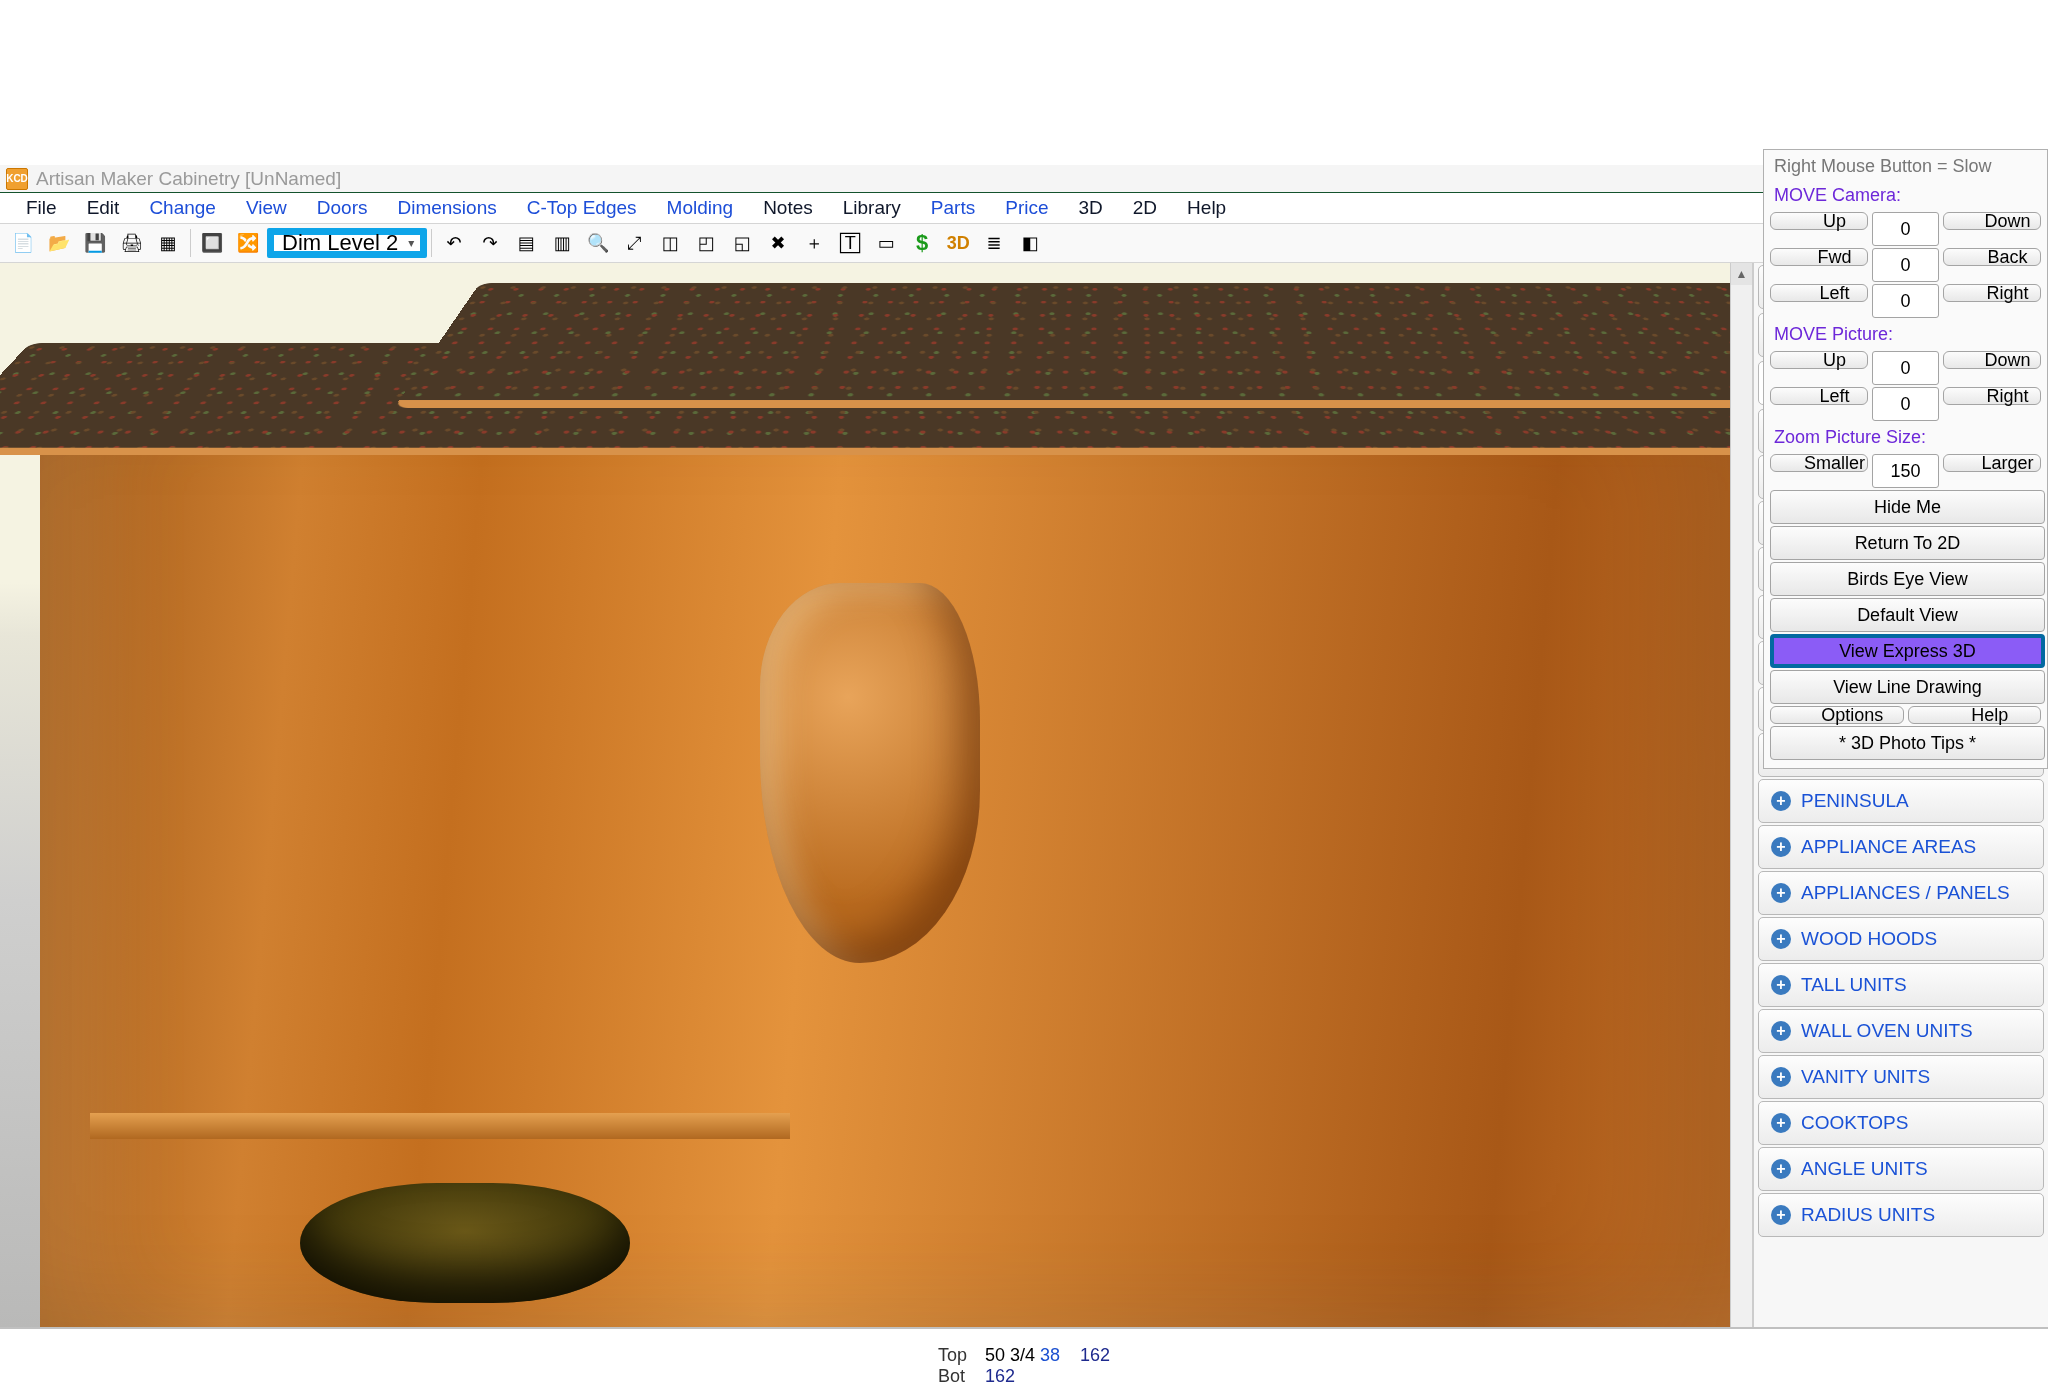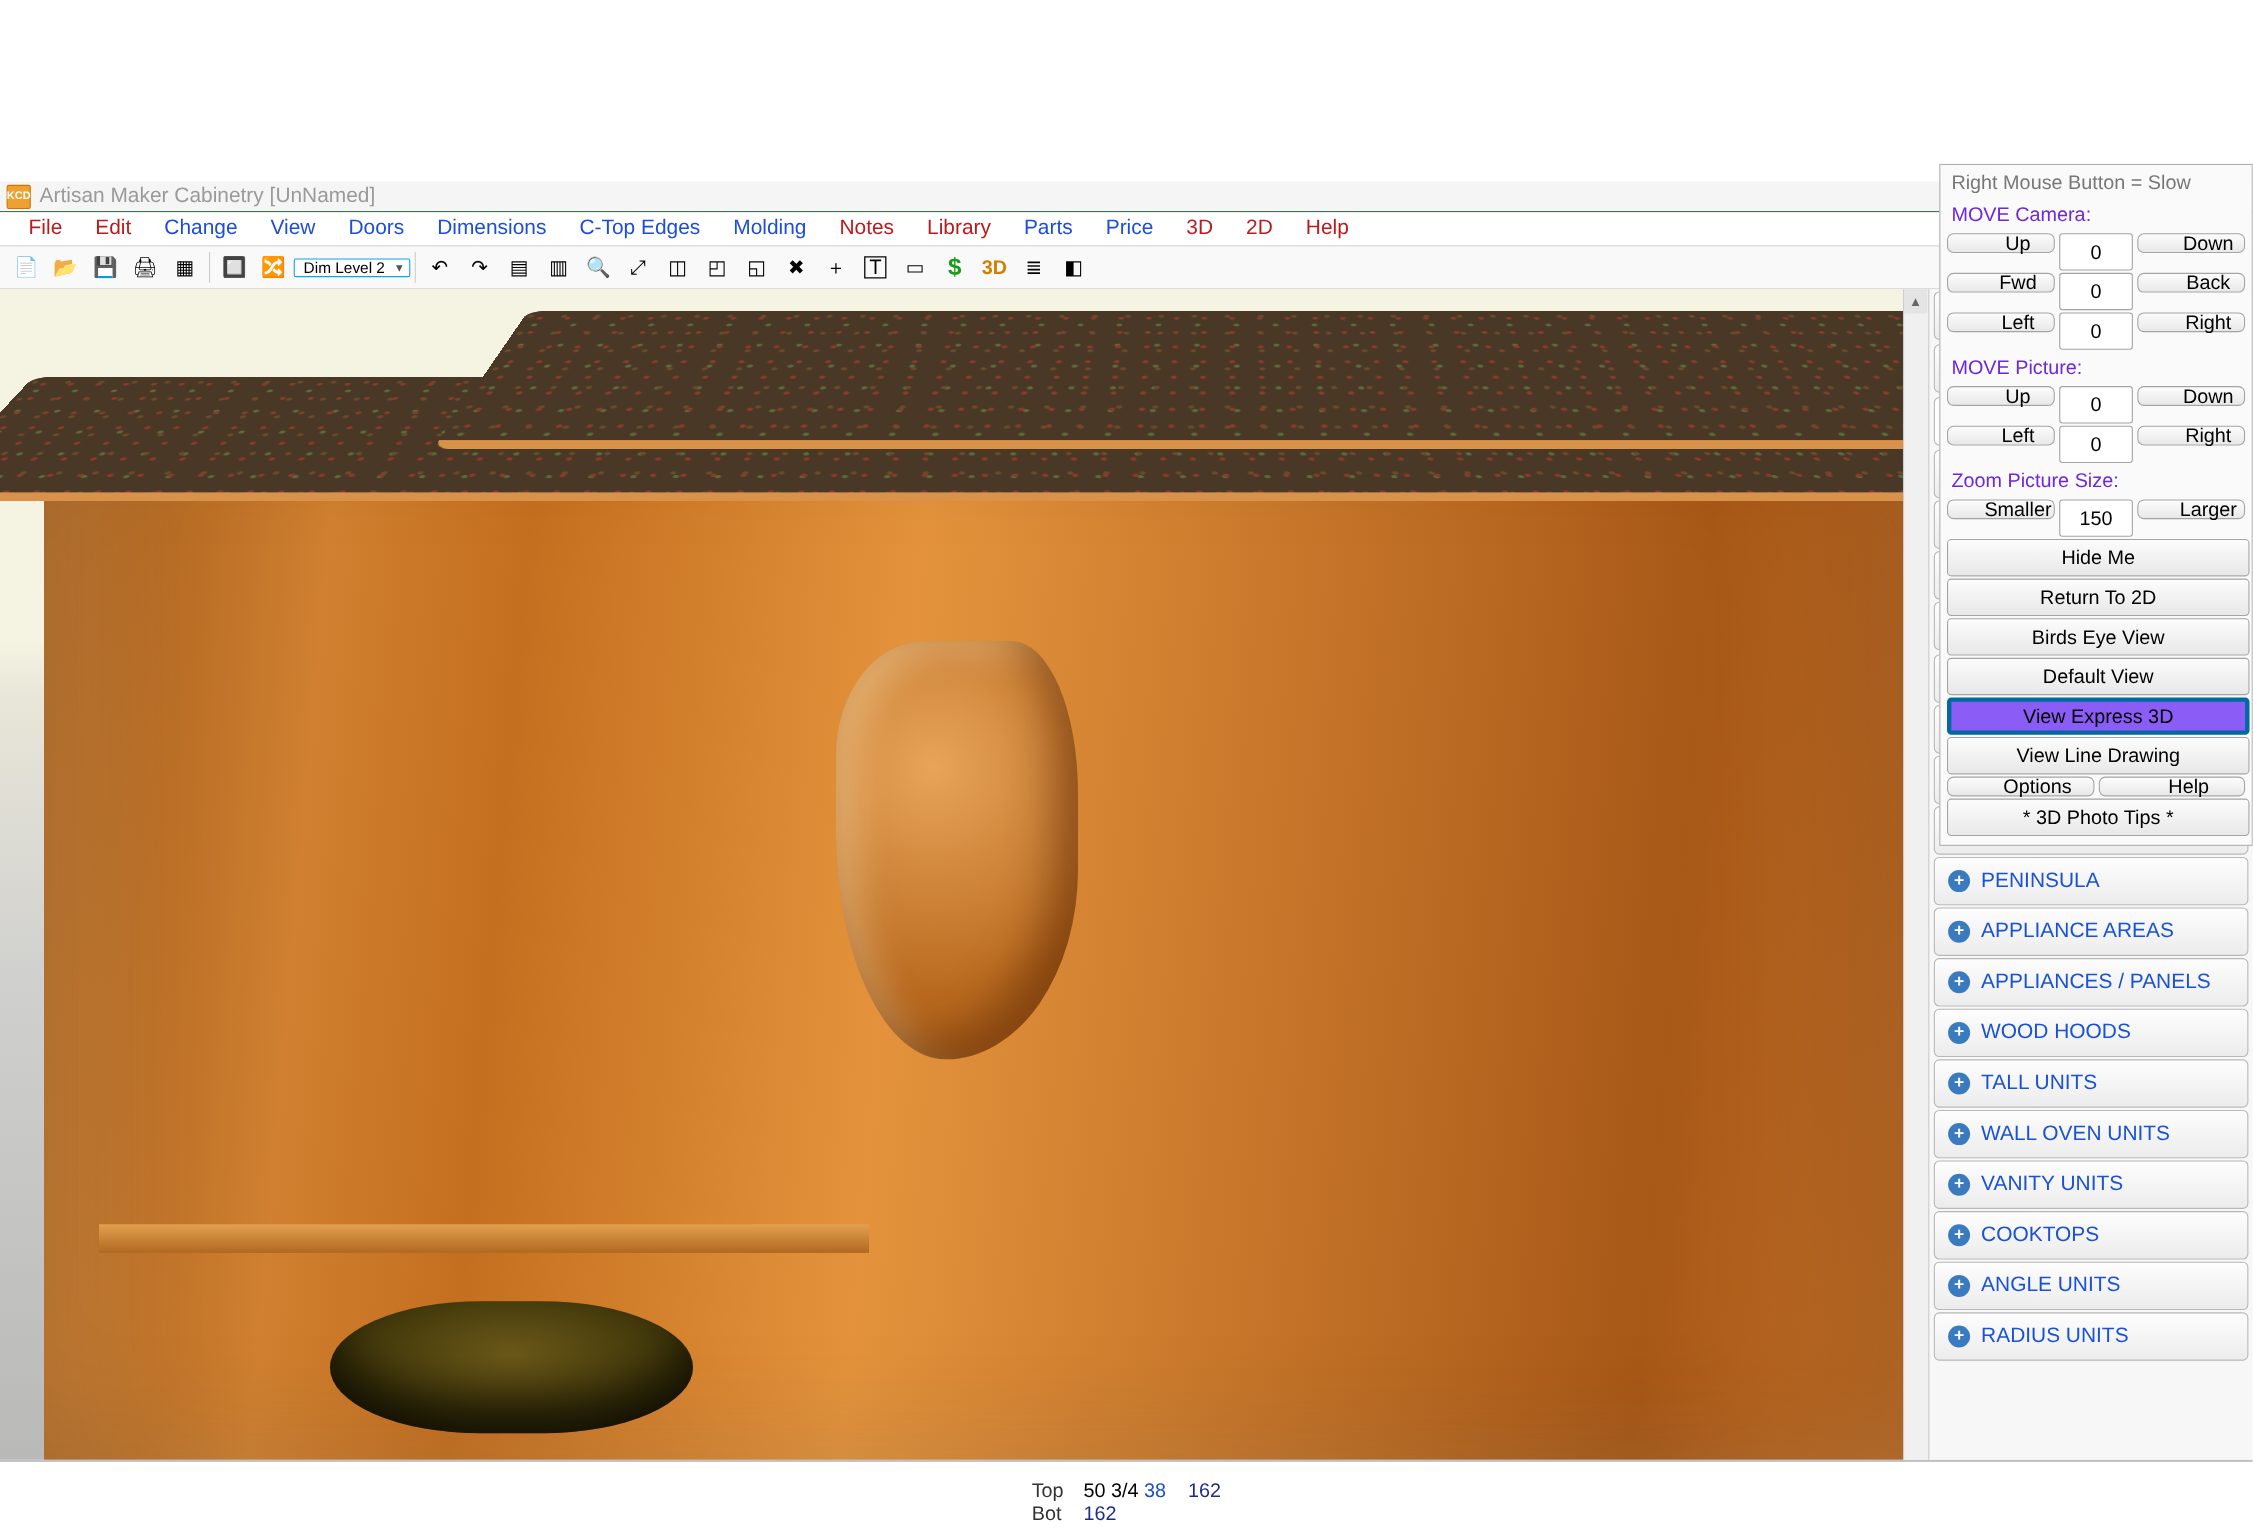--- a/index.html
+++ b/index.html
@@ -17,34 +17,34 @@
     width: 22px; height: 22px; background: #f0a030; border: 1px solid #cc7700;
     margin-right: 8px; border-radius: 2px; display:flex; align-items:center; justify-content:center;
     font-size:10px; color:#fff; font-weight:bold;
   }
 
   .menu-bar {
     height: 30px; display: flex; align-items: center; padding: 0 12px;
     font-size: 19px; color: #444; gap: 2px; background:#fff;
   }
   .menu-item { padding: 4px 14px; cursor: default; color: #1d4ed8; }
-  .menu-item.enabled { color: #b91c1c; }
+  .menu-item.enabled { color: #0f172a; }
 
   .toolbar {
     height: 40px; display: flex; align-items: center; padding: 0 6px;
     border-top: 1px solid #d5d5d5; border-bottom: 1px solid #d5d5d5;
     background: #f9f9f9; gap: 0;
   }
   .tb-btn {
     width: 36px; height: 32px; display: flex; align-items: center; justify-content: center;
     border-radius: 3px; cursor: default; font-size: 18px;
   }
   .tb-sep { width: 1px; height: 28px; background: #ccc; margin: 0 4px; }
   .tb-select {
-    height: 17px; border: 1px solid #0ea5e9; background: #fff; font-size: 14px;
+    height: 30px; border: 7px solid #0ea5e9; background: #fff; font-size: 22px;
     padding: 0 22px 0 8px; position: relative; display:flex; align-items:center; border-radius:2px;
   }
   .tb-select::after { content:"▾"; position:absolute; right:6px; color:#555; font-size:12px; }
 
   .main-area { display: flex; height: 1064px; }
 
   .viewport {
     flex: 1; position: relative;
     background: linear-gradient(180deg,#f5f3e2 0%,#f5f3e2 30%, #e8e6d8 35%, #cfcfce 60%, #b9b9b8 100%);
     border-right: 1px solid #ccc; overflow:hidden;

